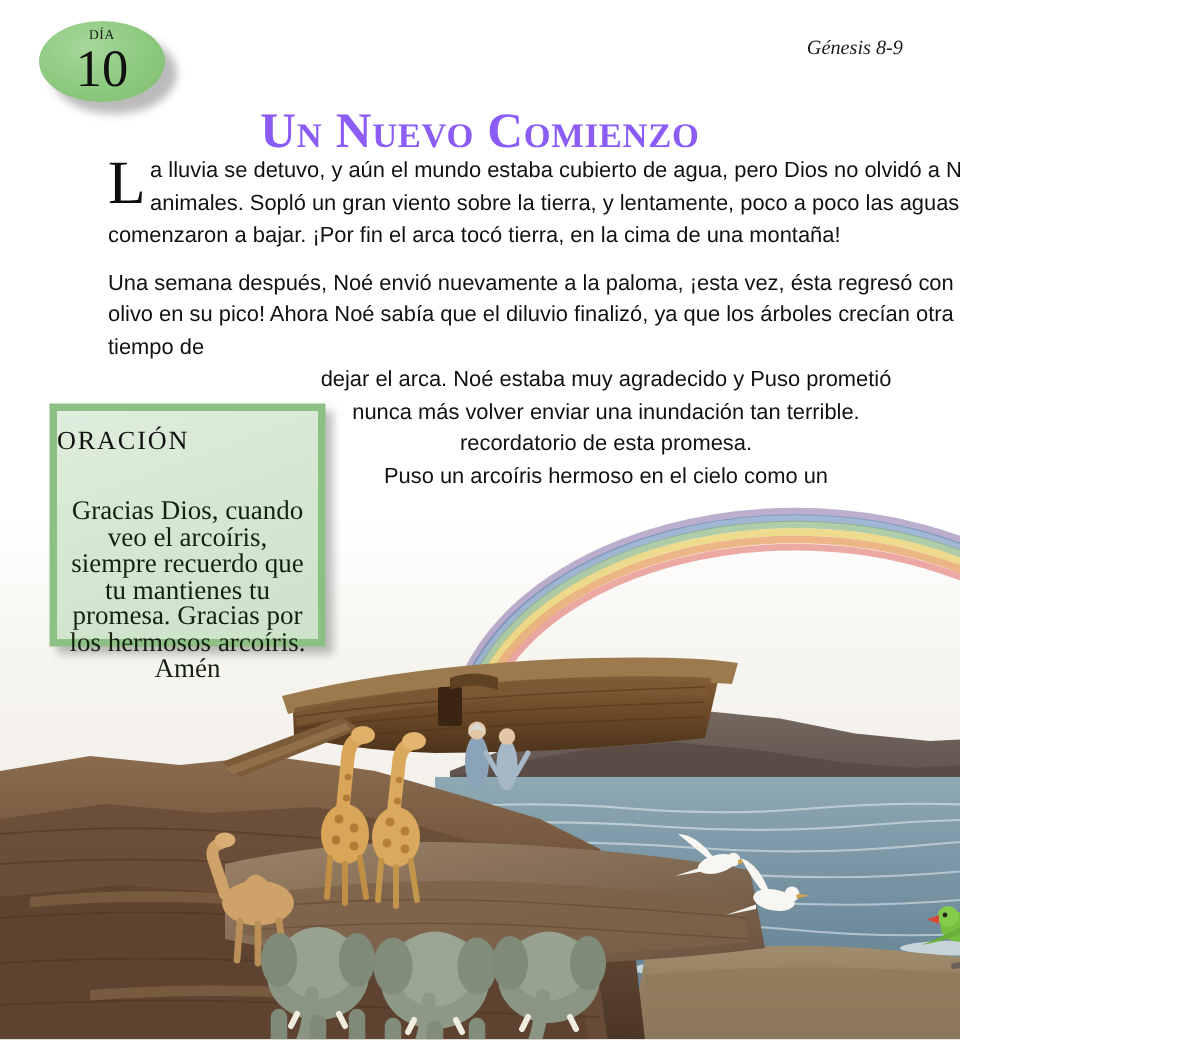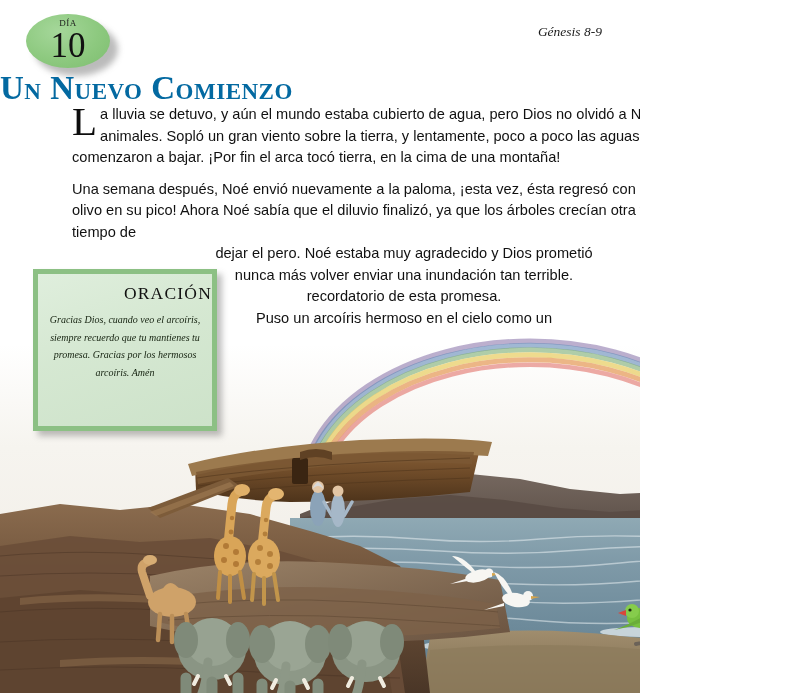--- a/index.html
+++ b/index.html
@@ -39,23 +39,23 @@
 
   
   .citation {
     position: absolute; right: 38px; top: 24px; z-index: 40;
     font-family: "Liberation Serif", serif; font-style: italic;
     font-size: 13.5px; color: #1b1b1b;
   }
 
   
   .title {
-    position: absolute; left: 0; right: 0; top: 48px; z-index: 40;
+    position: absolute; left: 0; right: 0; top: 48px; text-align: center; z-index: 40;
     font-family: "Liberation Serif", serif;
-    font-weight: bold; font-size: 33px; color: #0369a1;
+    font-weight: bold; font-size: 33px; color: #8b5cf6;
     font-variant: small-caps; letter-spacing: 0.5px;
   }
 
   
   .story { position: absolute; left: 72px; top: 104px; width: 664px; z-index: 35; }
   .para {
     font-family: "Liberation Sans", sans-serif;
     font-size: 14.6px; line-height: 21.5px; color: #111;
     margin: 0 0 9px 0; text-align: left;
   }
@@ -86,31 +86,32 @@
     background: rgba(40,40,40,0.30); filter: blur(3px);
   }
   .prayer-border {
     position: absolute; left: 0; top: 0; width: 184px; height: 162px;
     background: #8cc084;
     padding: 5px;
   }
   .prayer-inner {
     width: 100%; height: 100%;
     background: linear-gradient(160deg, rgba(228,241,226,0.94) 0%, rgba(221,236,218,0.90) 45%, rgba(214,231,211,0.88) 100%);
-    display: flex; flex-direction: column; align-items: flex-end;
+    display: flex; flex-direction: column; align-items: flex-start;
     padding-top: 9px;
+    gap: 21px;
   }
   .prayer-title {
     font-family: "Liberation Serif", serif;
     font-size: 17.5px; color: #111; letter-spacing: 1.2px;
     margin-bottom: 7px;
   }
   .prayer-text {
-    font-family: "Liberation Serif", serif; font-style: italic;
-    font-size: 10px; line-height: 17.5px; color: #14210f;
+    font-family: "Liberation Serif", serif; 
+    font-size: 18px; line-height: 17.5px; color: #14210f;
     text-align: center; padding: 0 6px;
   }
 </style>
 </head>
 <body>
 
 <div class="page">
 
   <div class="illus">
     <svg viewBox="0 0 800 447" xmlns="http://www.w3.org/2000/svg">
@@ -599,21 +600,21 @@
   </div>
 
   <div class="citation">Génesis 8-9</div>
 
   <h1 class="title">Un Nuevo Comienzo</h1>
 
   <div class="story">
     <p class="para p1"><span class="dropcap">L</span><span>a lluvia se detuvo, y aún el mundo estaba cubierto de agua, pero Dios no olvidó a Noé y a los animales. Sopló un gran viento sobre la tierra, y lentamente, poco a poco las aguas del diluvio comenzaron a bajar. ¡Por fin el arca tocó tierra, en la cima de una montaña!</span></p>
     <p class="para p3">
       <span>Una semana después, Noé envió nuevamente a la paloma, ¡esta vez, ésta regresó con una hoja de olivo en su pico! Ahora Noé sabía que el diluvio finalizó, ya que los árboles crecían otra vez. Era tiempo de</span>
-      <span class="line-c">dejar el pero. Noé estaba muy agradecido y Dios prometió</span>
+      <span class="line-c">dejar el arca. Noé estaba muy agradecido y Puso prometió</span>
       <span class="line-c">nunca más volver enviar una inundación tan terrible.</span>
       <span class="line-c">recordatorio de esta promesa.</span>
       <span class="line-c">Puso un arcoíris hermoso en el cielo como un</span>
     </p>
   </div>
 
   <div class="prayer">
     <div class="prayer-shadow"></div>
     <div class="prayer-border">
       <div class="prayer-inner">

